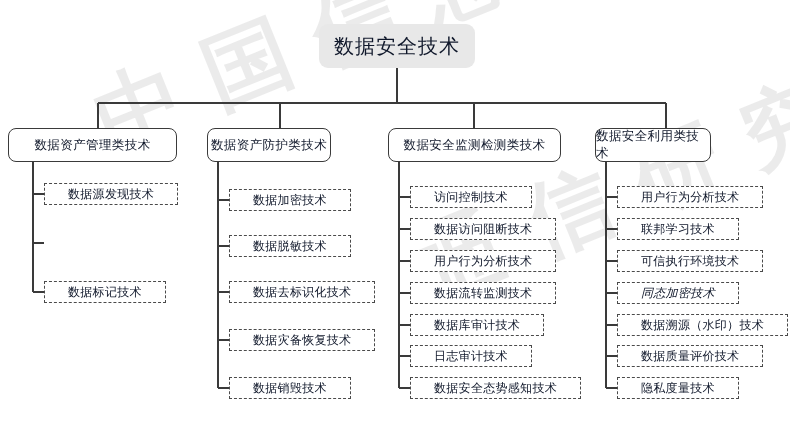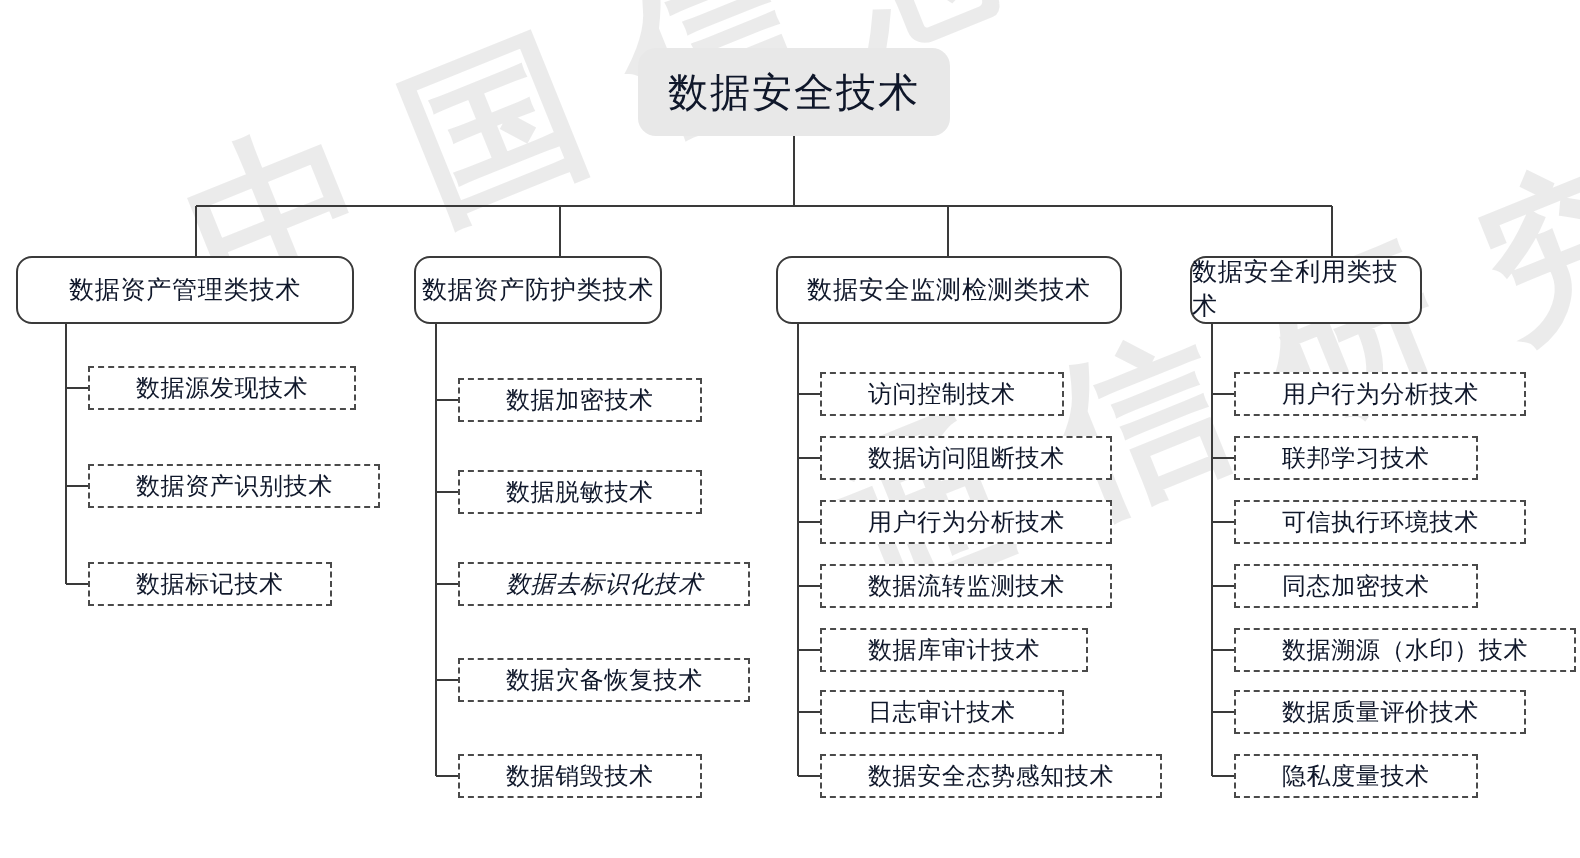--- a/index.html
+++ b/index.html
@@ -159,38 +159,37 @@
   </svg>
 
   <div class="node root-node">数据安全技术</div>
 
   <div class="node cat-node" style="left:8px; width:169px;">数据资产管理类技术</div>
   <div class="node cat-node" style="left:207px; width:124px;">数据资产防护类技术</div>
   <div class="node cat-node" style="left:388px; width:173px;">数据安全监测检测类技术</div>
   <div class="node cat-node" style="left:595px; width:116px;">数据安全利用类技术</div>
 
   <div class="node leaf-node" style="left:44px; top:183px;">数据源发现技术</div>
-  <div class="node leaf-node" style="left:44px; top:232px;">数据资产识别技术</div>
   <div class="node leaf-node" style="left:44px; top:281px;">数据标记技术</div>
 
   <div class="node leaf-node" style="left:229px; top:189px;">数据加密技术</div>
   <div class="node leaf-node" style="left:229px; top:235px;">数据脱敏技术</div>
-  <div class="node leaf-node" style="left:229px; top:281px;font-style:italic;">数据去标识化技术</div>
+  <div class="node leaf-node" style="left:229px; top:281px;">数据去标识化技术</div>
   <div class="node leaf-node" style="left:229px; top:329px;">数据灾备恢复技术</div>
   <div class="node leaf-node" style="left:229px; top:377px;">数据销毁技术</div>
 
   <div class="node leaf-node" style="left:410px; top:186px;">访问控制技术</div>
   <div class="node leaf-node" style="left:410px; top:218px;">数据访问阻断技术</div>
   <div class="node leaf-node" style="left:410px; top:250px;">用户行为分析技术</div>
   <div class="node leaf-node" style="left:410px; top:282px;">数据流转监测技术</div>
   <div class="node leaf-node" style="left:410px; top:314px;">数据库审计技术</div>
   <div class="node leaf-node" style="left:410px; top:345px;">日志审计技术</div>
   <div class="node leaf-node" style="left:410px; top:377px;">数据安全态势感知技术</div>
 
   <div class="node leaf-node" style="left:617px; top:186px;">用户行为分析技术</div>
   <div class="node leaf-node" style="left:617px; top:218px;">联邦学习技术</div>
   <div class="node leaf-node" style="left:617px; top:250px;">可信执行环境技术</div>
-  <div class="node leaf-node" style="left:617px; top:282px;">同态加密技术</div>
+  <div class="node leaf-node" style="left:617px; top:282px;font-style:italic;">同态加密技术</div>
   <div class="node leaf-node" style="left:617px; top:314px;">数据溯源（水印）技术</div>
   <div class="node leaf-node" style="left:617px; top:345px;">数据质量评价技术</div>
   <div class="node leaf-node" style="left:617px; top:377px;">隐私度量技术</div>
 
 </div>
 
 </body></html>

